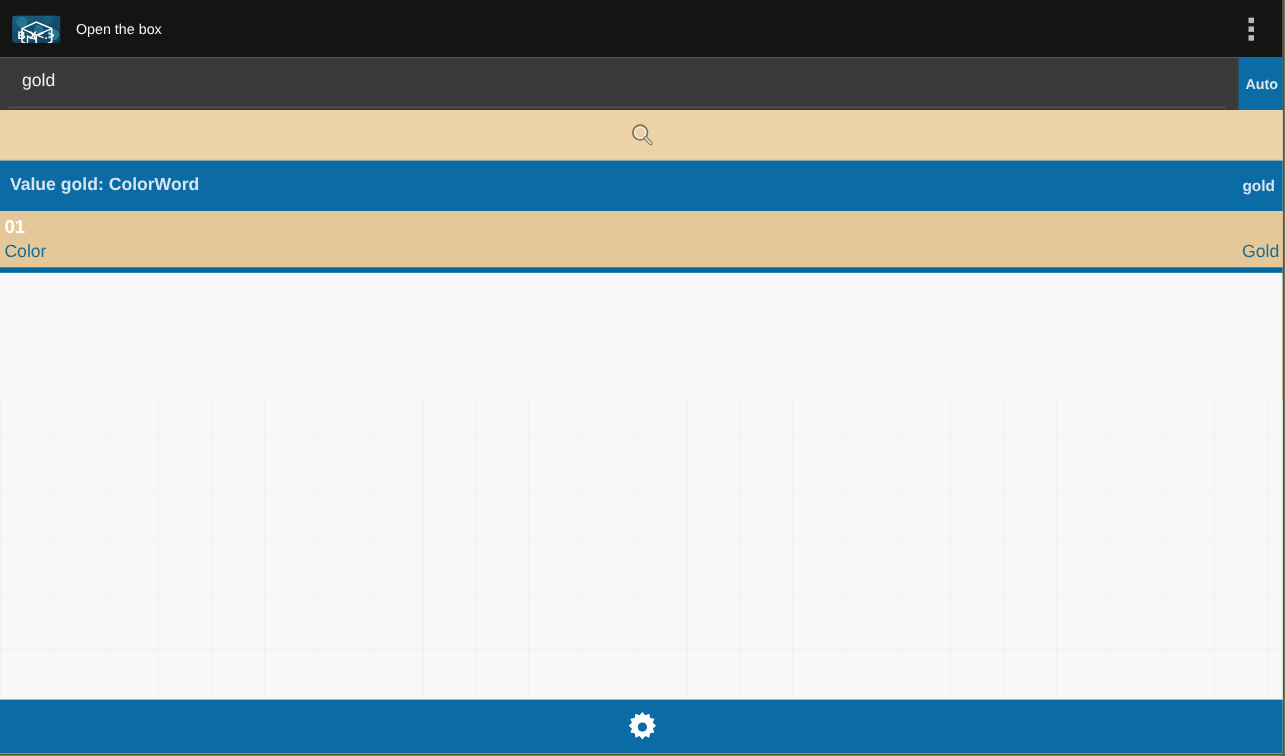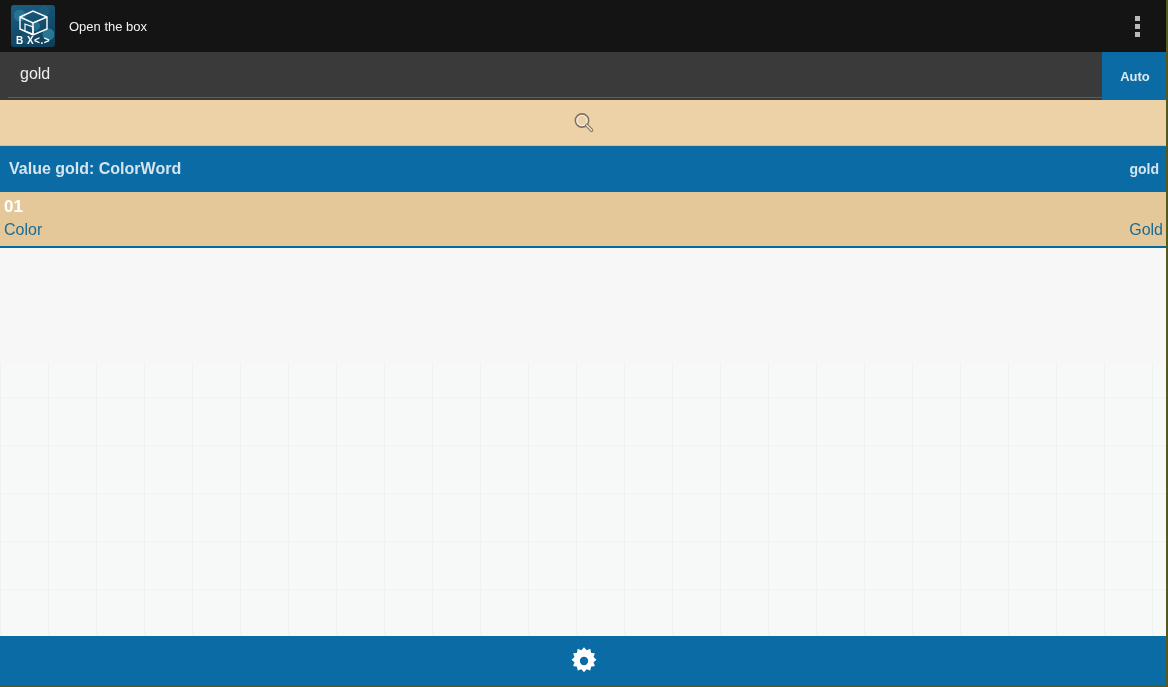--- a/index.html
+++ b/index.html
@@ -28,21 +28,21 @@
     top: 0; left: 0;
     width: 1168px;
     height: 52px;
     background: #141414;
     display: flex;
     align-items: center;
     padding-left: 11px;
   }
   .app-icon {
     width: 44px;
-    height: 42px;
+    height: 25px;
     position: relative;
     background:
       radial-gradient(circle at 20% 25%, rgba(40,120,150,.85) 0 12%, transparent 13%),
       radial-gradient(circle at 75% 15%, rgba(30,95,125,.8) 0 10%, transparent 11%),
       radial-gradient(circle at 85% 70%, rgba(45,130,160,.8) 0 12%, transparent 13%),
       radial-gradient(circle at 35% 80%, rgba(25,85,115,.85) 0 11%, transparent 12%),
       radial-gradient(circle at 55% 50%, rgba(50,140,170,.55) 0 14%, transparent 15%),
       linear-gradient(160deg, #1d5e82 0%, #14506f 45%, #0e3d57 100%);
     border-radius: 3px;
     overflow: hidden;
@@ -106,21 +106,21 @@
     color: #efefef;
     font-size: 16px;
     font-family: "Liberation Sans", sans-serif;
     padding: 0 12px 4px 12px;
     outline: none;
   }
   .auto-btn {
     position: absolute;
     top: 0;
     right: 0;
-    width: 66px;
+    width: 42px;
     height: 48px;
     background: #0a6ba5;
     color: #dfe7ec;
     font-size: 13px;
     font-weight: bold;
     display: flex;
     align-items: center;
     justify-content: center;
     cursor: pointer;
     border: none;
@@ -168,21 +168,21 @@
   
   .list {
     position: absolute;
     top: 192px; left: 0;
     width: 1168px;
   }
   .row {
     position: relative;
     height: 56px;
     background: #e4c89a;
-    border-bottom: 2px solid #0369a1;
+    border-bottom: 5px solid #0369a1;
   }
   .row-index {
     position: absolute;
     left: 4px;
     top: 5px;
     color: #ffffff;
     font-size: 17px;
     font-weight: bold;
   }
   .row-label {

